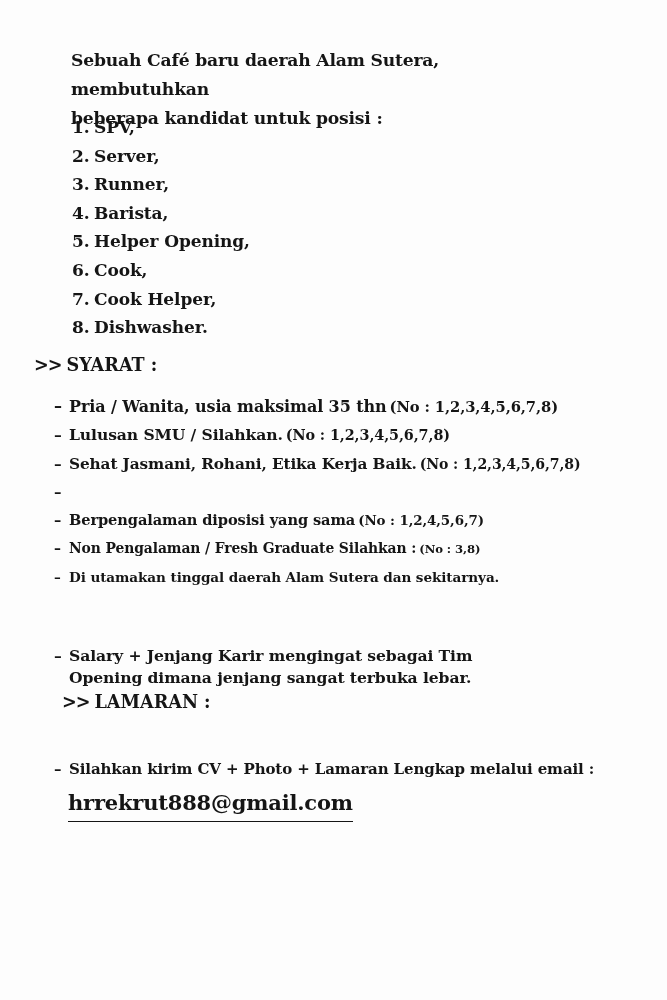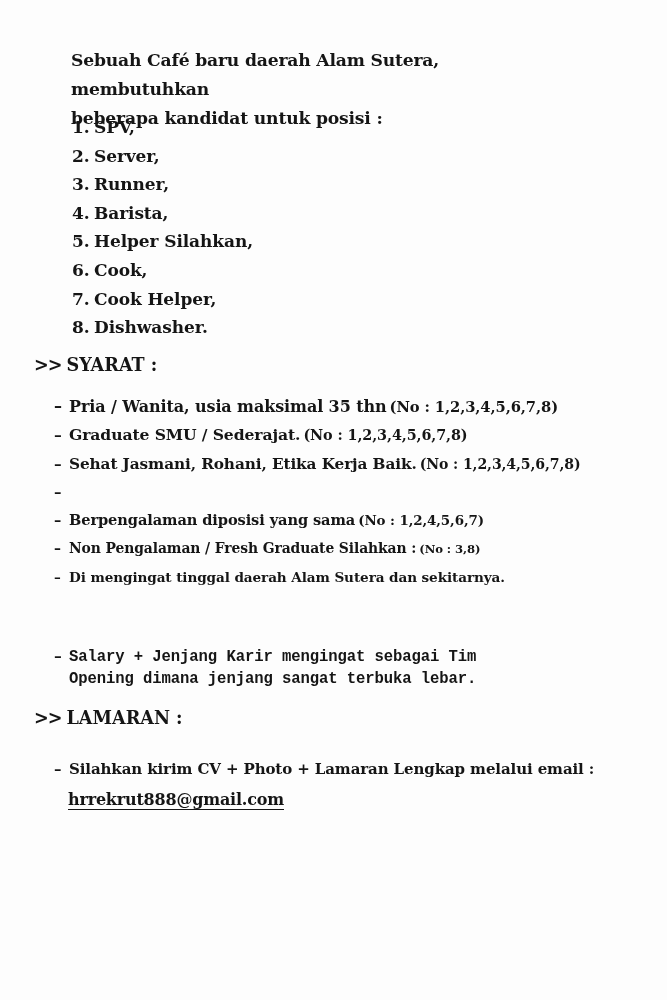--- a/index.html
+++ b/index.html
@@ -66,21 +66,21 @@
     font-weight: 700;
     letter-spacing: 0px;
     white-space: nowrap;
   }
   .sec-head .arrows {
     letter-spacing: -1px;
     margin-right: 5px;
   }
   #head-syarat  { top: 354px; }
   #head-benefit { top: 605px; }
-  #head-lamaran { top: 707px; }
+  #head-lamaran { top: 691px; margin-left: 28px; }
 
   
   .bullets {
     position: absolute;
     left: 54px;
     list-style: none;
     margin: 0;
     padding: 0;
     width: 600px;
   }
@@ -113,89 +113,89 @@
   #syarat-list li.s0 { font-size: 16.0px; line-height: 29px; }
   #syarat-list li.s1 { font-size: 15.6px; line-height: 28.5px; }
   #syarat-list li.s2 { font-size: 15.3px; line-height: 28.5px; }
   #syarat-list li.s3 { font-size: 15.0px; line-height: 28px; }
   #syarat-list li.s4 { font-size: 14.6px; line-height: 28px; }
   #syarat-list li.s5 { font-size: 13.9px; line-height: 28px; }
   #syarat-list li.s6 { font-size: 13.6px; line-height: 28px; }
   #syarat-list li.s5 .note { font-size: 0.84em; text-align: right; }
 
   #benefit-list li { font-size: 15.6px; line-height: 22px; }
-  #benefit-list li .btext { white-space: normal; width: 430px; font-family: Liberation Mono, monospace; }
+  #benefit-list li .btext { white-space: normal; width: 430px; }
 
   #lamaran-list li { font-size: 15.0px; line-height: 24px; }
 
   
   .email {
     position: absolute;
     left: 68px;
     top: 790px;
-    font-size: 16px;
+    font-size: 21px;
     font-weight: 700;
     letter-spacing: -0.2px;
     border-bottom: 1.6px solid #151515;
-    padding-bottom: 0;
+    padding-bottom: 6px;
     display: inline-block;
     white-space: nowrap;
   }
 </style>
 </head>
 <body>
 
 <div class="page">
 
   <div class="intro">
     <div>Sebuah Café baru daerah Alam Sutera, membutuhkan</div>
     <div>beberapa kandidat untuk posisi :</div>
   </div>
 
   <ul class="positions" id="positions-list">
       <li><span class="num">1.</span><span>SPV,</span></li>
       <li><span class="num">2.</span><span>Server,</span></li>
       <li><span class="num">3.</span><span>Runner,</span></li>
       <li><span class="num">4.</span><span>Barista,</span></li>
-      <li><span class="num">5.</span><span>Helper Silahkan,</span></li>
+      <li><span class="num">5.</span><span>Helper Opening,</span></li>
       <li><span class="num">6.</span><span>Cook,</span></li>
       <li><span class="num">7.</span><span>Cook Helper,</span></li>
       <li><span class="num">8.</span><span>Dishwasher.</span></li>
     </ul>
 
   <div class="sec-head" id="head-syarat">
     <span class="arrows">&gt;&gt;</span><span>SYARAT :</span>
   </div>
   <ul class="bullets" id="syarat-list">
       <li class="s0">
         <span class="dash">–</span>
         <span class="btext"><span>Pria / Wanita, usia maksimal 35 thn</span><span class="note">(No : 1,2,3,4,5,6,7,8)</span></span>
       </li>
       <li class="s1">
         <span class="dash">–</span>
-        <span class="btext"><span>Graduate SMU / Sederajat.</span><span class="note">(No : 1,2,3,4,5,6,7,8)</span></span>
+        <span class="btext"><span>Lulusan SMU / Silahkan.</span><span class="note">(No : 1,2,3,4,5,6,7,8)</span></span>
       </li>
       <li class="s2">
         <span class="dash">–</span>
         <span class="btext"><span>Sehat Jasmani, Rohani, Etika Kerja Baik.</span><span class="note">(No : 1,2,3,4,5,6,7,8)</span></span>
       </li>
       <li class="s3">
         <span class="dash">–</span>
       </li>
       <li class="s4">
         <span class="dash">–</span>
         <span class="btext"><span>Berpengalaman diposisi yang sama</span><span class="note">(No : 1,2,4,5,6,7)</span></span>
       </li>
       <li class="s5">
         <span class="dash">–</span>
         <span class="btext"><span>Non Pengalaman / Fresh Graduate Silahkan :</span><span class="note">(No : 3,8)</span></span>
       </li>
       <li class="s6">
         <span class="dash">–</span>
-        <span class="btext"><span>Di mengingat tinggal daerah Alam Sutera dan sekitarnya.</span></span>
+        <span class="btext"><span>Di utamakan tinggal daerah Alam Sutera dan sekitarnya.</span></span>
       </li>
     </ul>
 
   <ul class="bullets" id="benefit-list">
       <li>
         <span class="dash">–</span>
         <span class="btext"><span>Salary + Jenjang Karir mengingat sebagai Tim Opening dimana jenjang sangat terbuka lebar.</span></span>
       </li>
     </ul>
 

